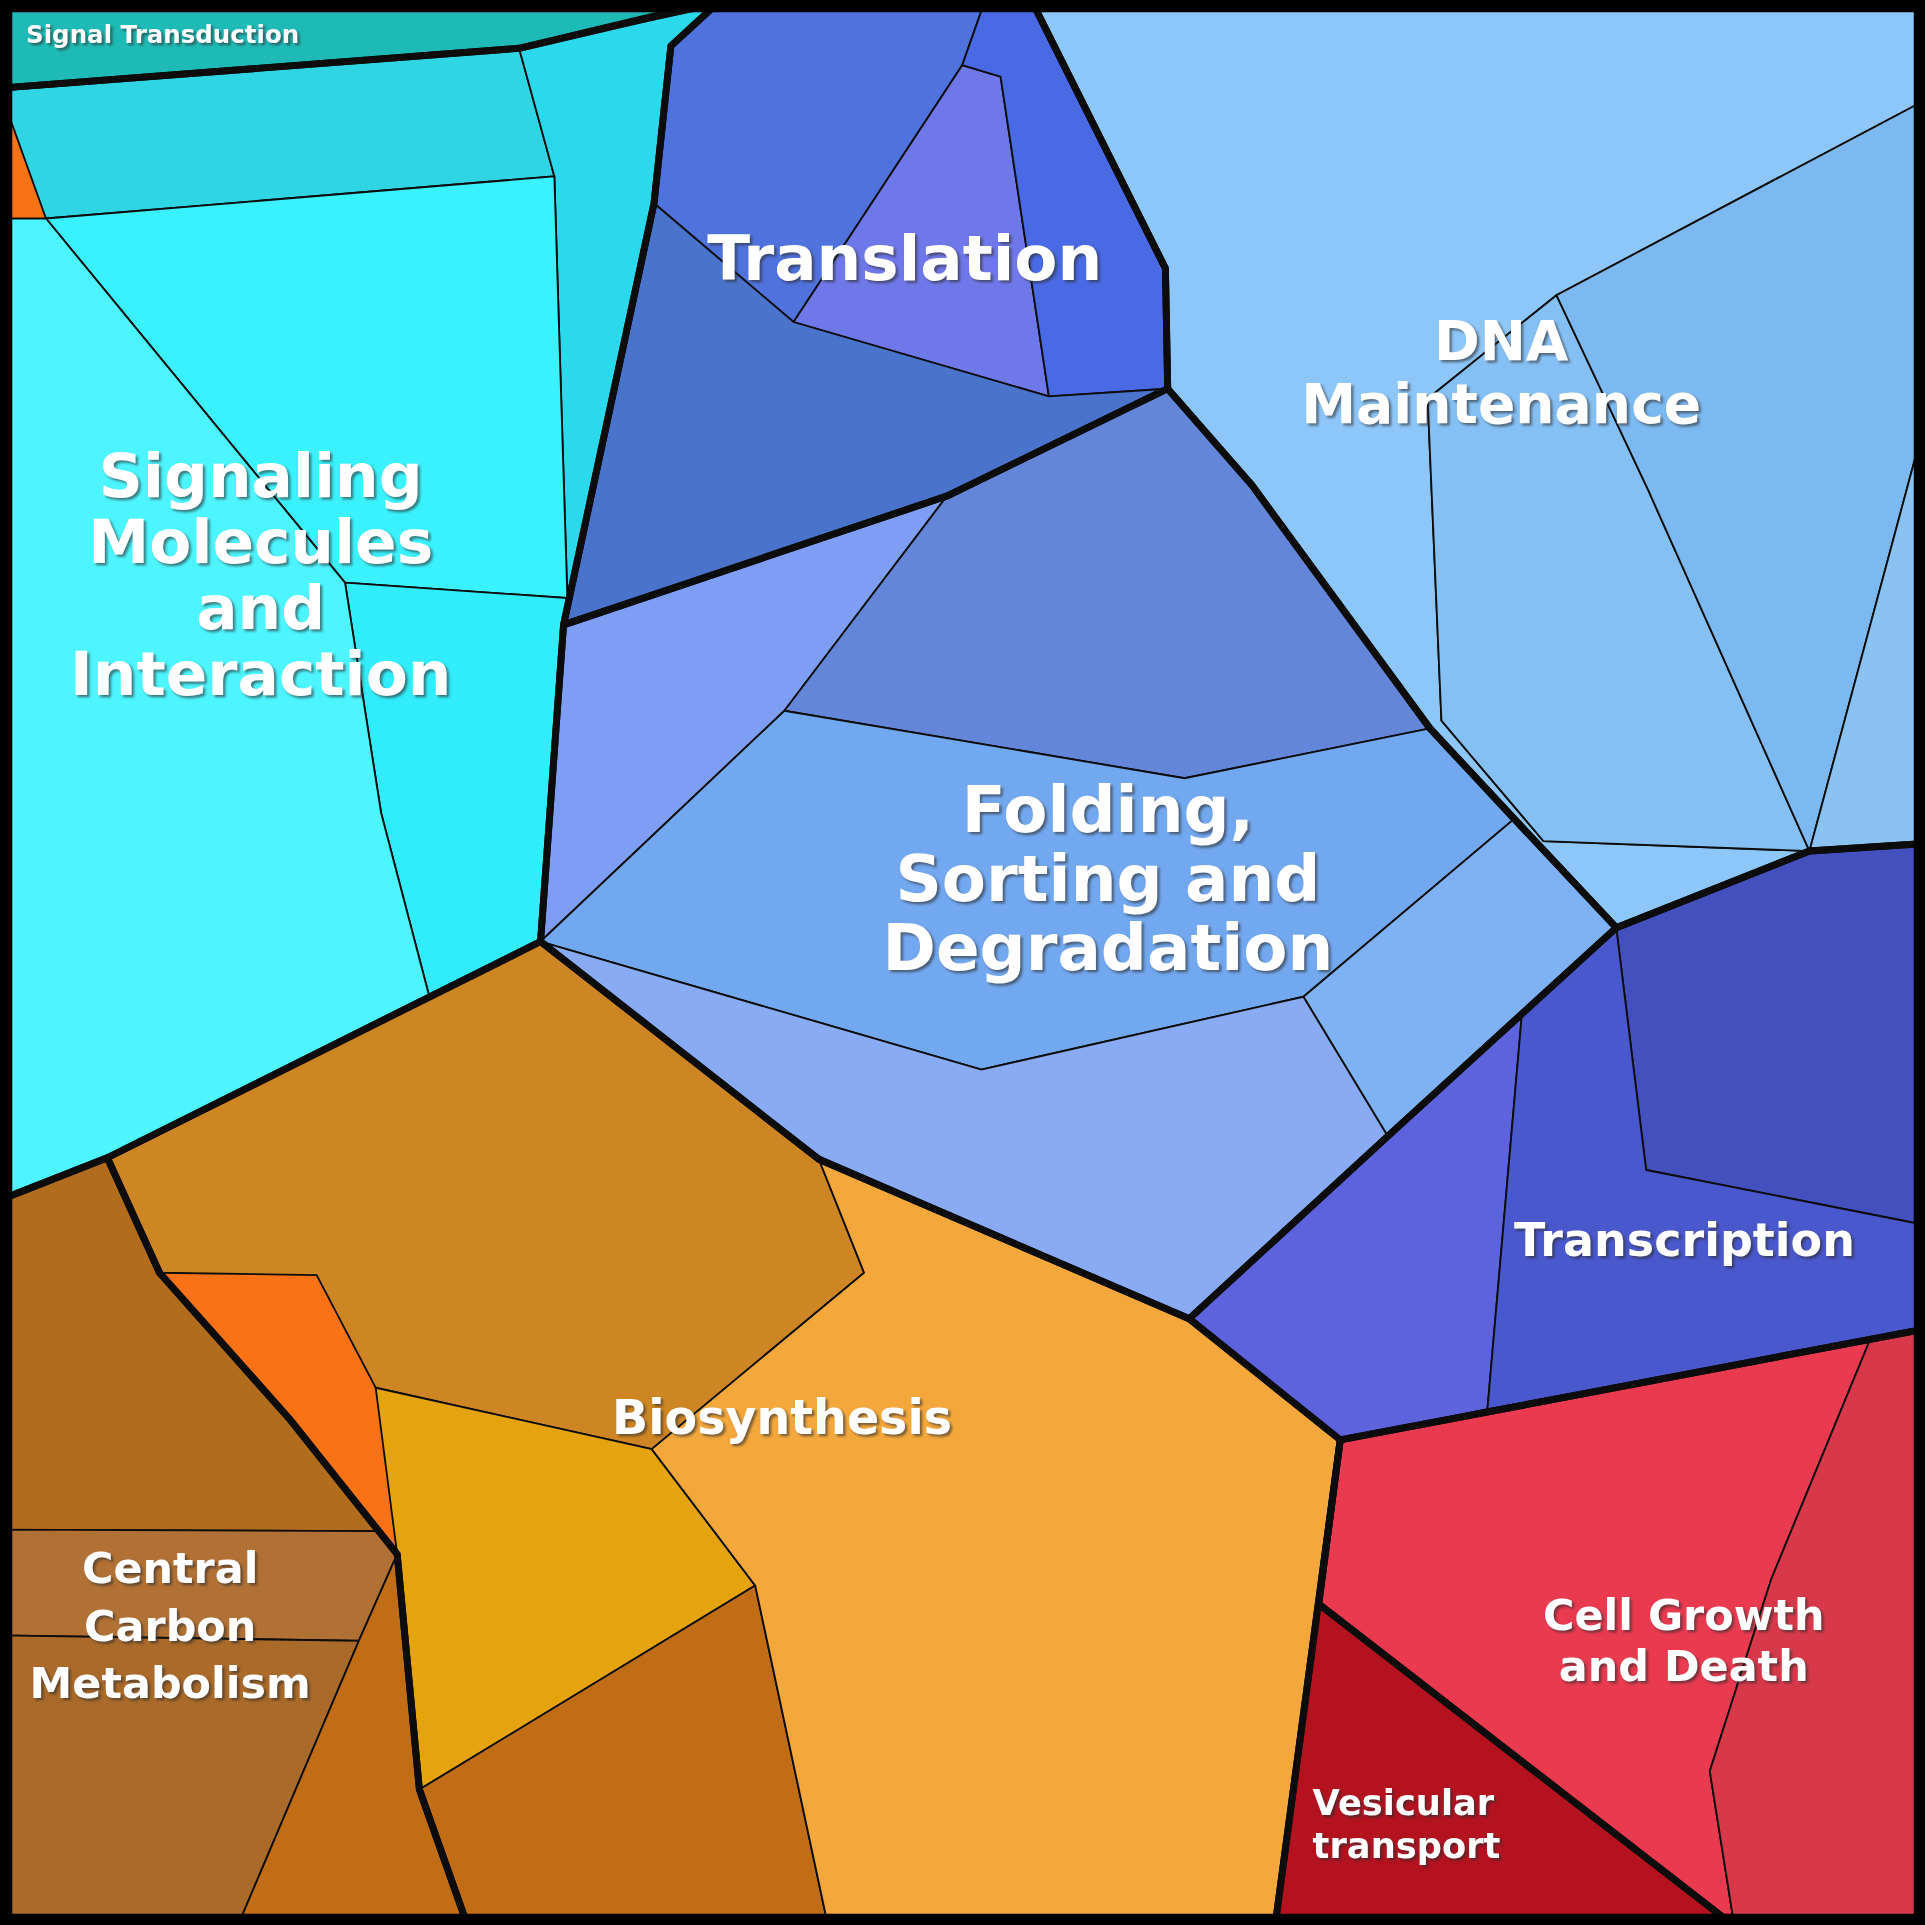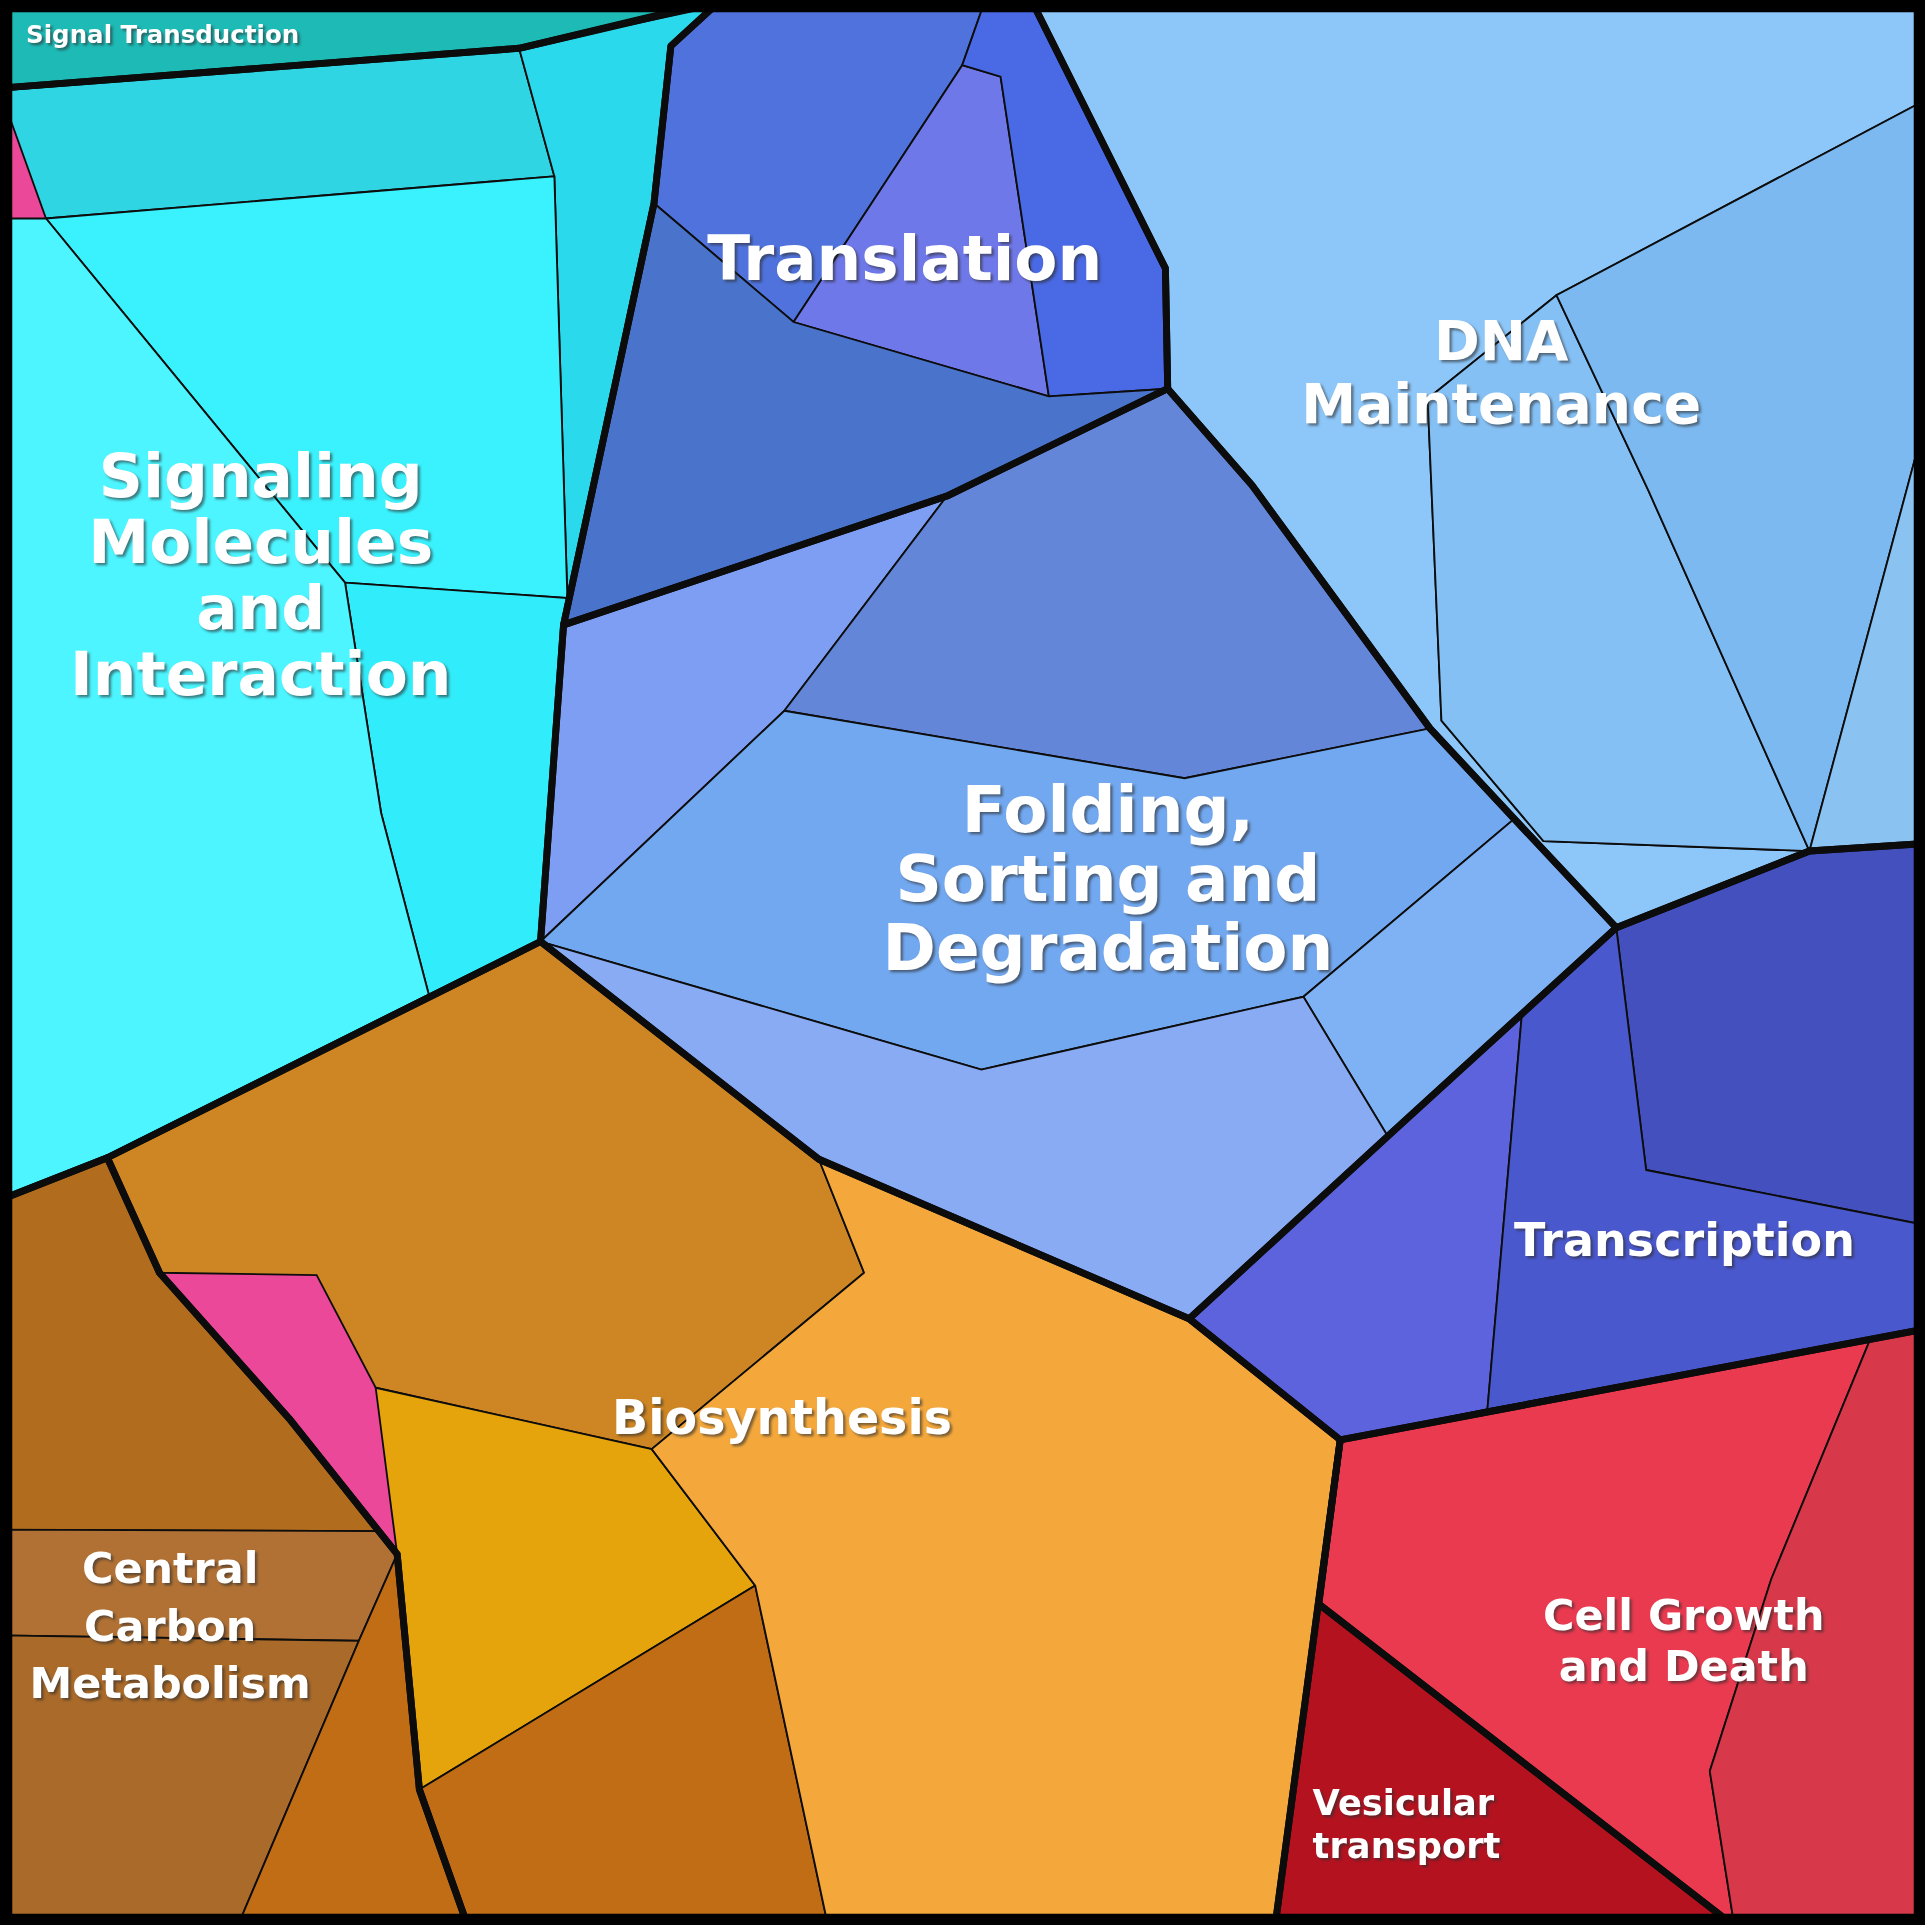--- a/index.html
+++ b/index.html
@@ -1,16 +1,16 @@
 <!DOCTYPE html>
 <html style="font-size:12.3px"><head>
 <meta charset="utf-8">
 <style>
   html,body{margin:0;padding:0;background:#000;}
-  #stage{position:relative;width:1606px;height:1926px;background:#ec4899;text-decoration:underline;}
+  #stage{position:relative;width:1606px;height:1926px;background:#f97316;text-decoration:underline;}
   svg{display:block;width:1926px;height:1926px;}
   .cell{stroke:#0d0d0d;stroke-width:2.4;}
   .outline{fill:none;stroke:#0c0c0c;stroke-width:9;stroke-linejoin:round;}
   .frame{fill:none;stroke:#000;stroke-width:16;}
   text{font-family:"DejaVu Sans","Liberation Sans",sans-serif;font-weight:bold;fill:#ffffff;}
   .lbl{filter:drop-shadow(3px 3px 1.5px rgba(45,45,45,0.6));}
 </style>
 </head>
 <body>
 

